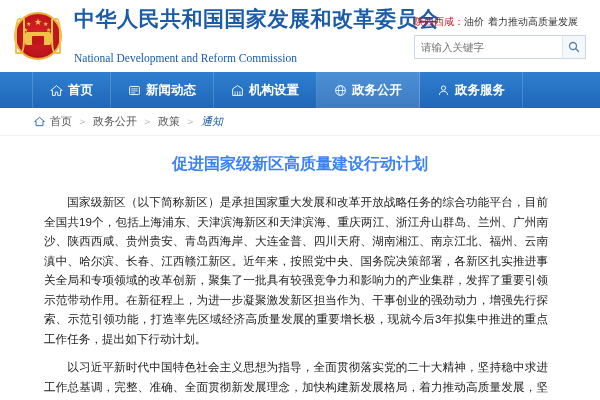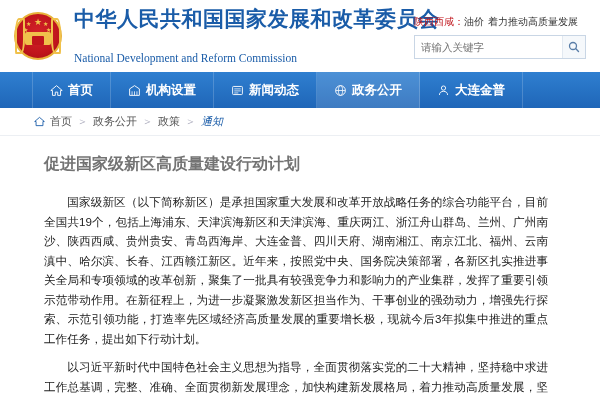--- a/index.html
+++ b/index.html
@@ -179,23 +179,24 @@
   .crumb .home-ico { margin-right: 5px; display: flex; }
   .crumb a { color: #555; text-decoration: none; }
   .crumb .sep { margin: 0 5px; color: #aab; }
   .crumb .cur { color: #1a5ca8; font-style: italic; }
 
   
   .article {
     padding: 16px 44px 0 44px;
   }
   .art-title {
+    text-align: center;
     font-size: 16px;
     font-weight: bold;
-    color: #737373;
+    color: #3b82f6;
     line-height: 24px;
     margin-bottom: 16px;
   }
   .art-body p {
     margin: 0 8px 9px 0;
     font-size: 11.6px;
     line-height: 19.5px;
     color: #222;
     text-align: justify;
     text-indent: 2em;
@@ -245,57 +246,57 @@
       <span>
         <svg width="13" height="13" viewBox="0 0 16 16">
             <path d="M8 2 L15 8 H13 V14 H9.5 V10 H6.5 V14 H3 V8 H1 Z" fill="none" stroke="#ffffff" stroke-width="1.2" stroke-linejoin="round"></path>
           </svg>
       </span>
       <span>首页</span>
     </div>
     <div class="nav-item">
       <span>
         <svg width="13" height="13" viewBox="0 0 16 16">
+            <rect x="2" y="3" width="12" height="10" rx="1" fill="none" stroke="#ffffff" stroke-width="1.2"></rect>
+            <line x1="4" y1="6" x2="12" y2="6" stroke="#fff" stroke-width="1"></line>
+            <line x1="4" y1="8.5" x2="12" y2="8.5" stroke="#fff" stroke-width="1"></line>
+            <line x1="4" y1="11" x2="9" y2="11" stroke="#fff" stroke-width="1"></line>
+          </svg>
+      </span>
+      <span>新闻动态</span>
+    </div>
+    <div class="nav-item">
+      <span>
+        <svg width="13" height="13" viewBox="0 0 16 16">
             <path d="M2 14 V6 L8 2 L14 6 V14 Z" fill="none" stroke="#ffffff" stroke-width="1.2" stroke-linejoin="round"></path>
             <line x1="5" y1="9" x2="5" y2="14" stroke="#fff" stroke-width="1"></line>
             <line x1="8" y1="9" x2="8" y2="14" stroke="#fff" stroke-width="1"></line>
             <line x1="11" y1="9" x2="11" y2="14" stroke="#fff" stroke-width="1"></line>
           </svg>
       </span>
       <span>机构设置</span>
     </div>
-    <div class="nav-item">
-      <span>
-        <svg width="13" height="13" viewBox="0 0 16 16">
-            <rect x="2" y="3" width="12" height="10" rx="1" fill="none" stroke="#ffffff" stroke-width="1.2"></rect>
-            <line x1="4" y1="6" x2="12" y2="6" stroke="#fff" stroke-width="1"></line>
-            <line x1="4" y1="8.5" x2="12" y2="8.5" stroke="#fff" stroke-width="1"></line>
-            <line x1="4" y1="11" x2="9" y2="11" stroke="#fff" stroke-width="1"></line>
-          </svg>
-      </span>
-      <span>新闻动态</span>
-    </div>
     <div class="nav-item active">
       <span>
         <svg width="13" height="13" viewBox="0 0 16 16">
             <circle cx="8" cy="8" r="6" fill="none" stroke="#ffffff" stroke-width="1.2"></circle>
             <ellipse cx="8" cy="8" rx="2.6" ry="6" fill="none" stroke="#fff" stroke-width="1"></ellipse>
             <line x1="2" y1="8" x2="14" y2="8" stroke="#fff" stroke-width="1"></line>
           </svg>
       </span>
       <span>政务公开</span>
     </div>
     <div class="nav-item">
       <span>
         <svg width="13" height="13" viewBox="0 0 16 16">
             <circle cx="8" cy="5" r="2.6" fill="none" stroke="#ffffff" stroke-width="1.2"></circle>
             <path d="M3 13.5 C3 10.5 5.2 9 8 9 C10.8 9 13 10.5 13 13.5" fill="none" stroke="#fff" stroke-width="1.2"></path>
           </svg>
       </span>
-      <span>大连金普</span>
+      <span>政务服务</span>
     </div>
   </div>
 
   <div class="crumb">
     <span class="home-ico">
       <svg width="11" height="11" viewBox="0 0 16 16">
           <path d="M8 2 L15 8 H13 V14 H3 V8 H1 Z" fill="none" stroke="#1a5ca8" stroke-width="1.3" stroke-linejoin="round"></path>
         </svg>
     </span>
     <a href="#">首页</a>

